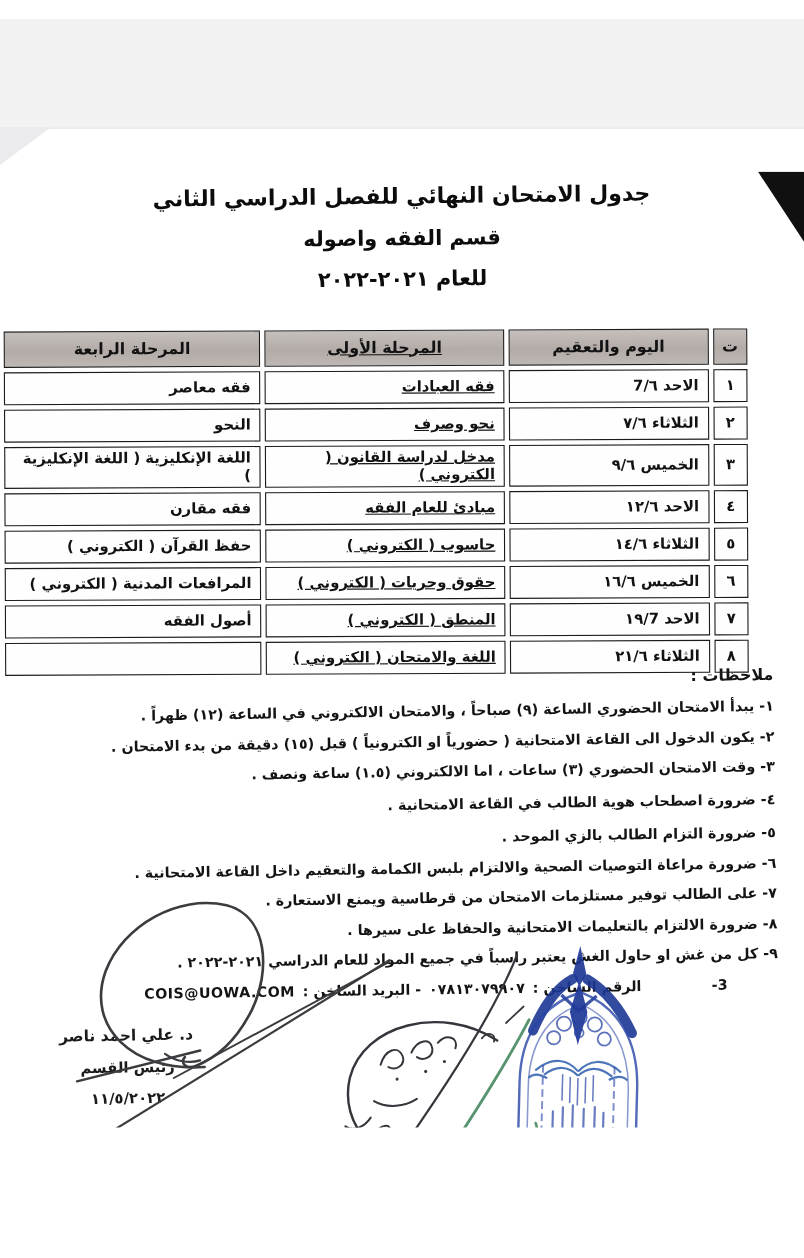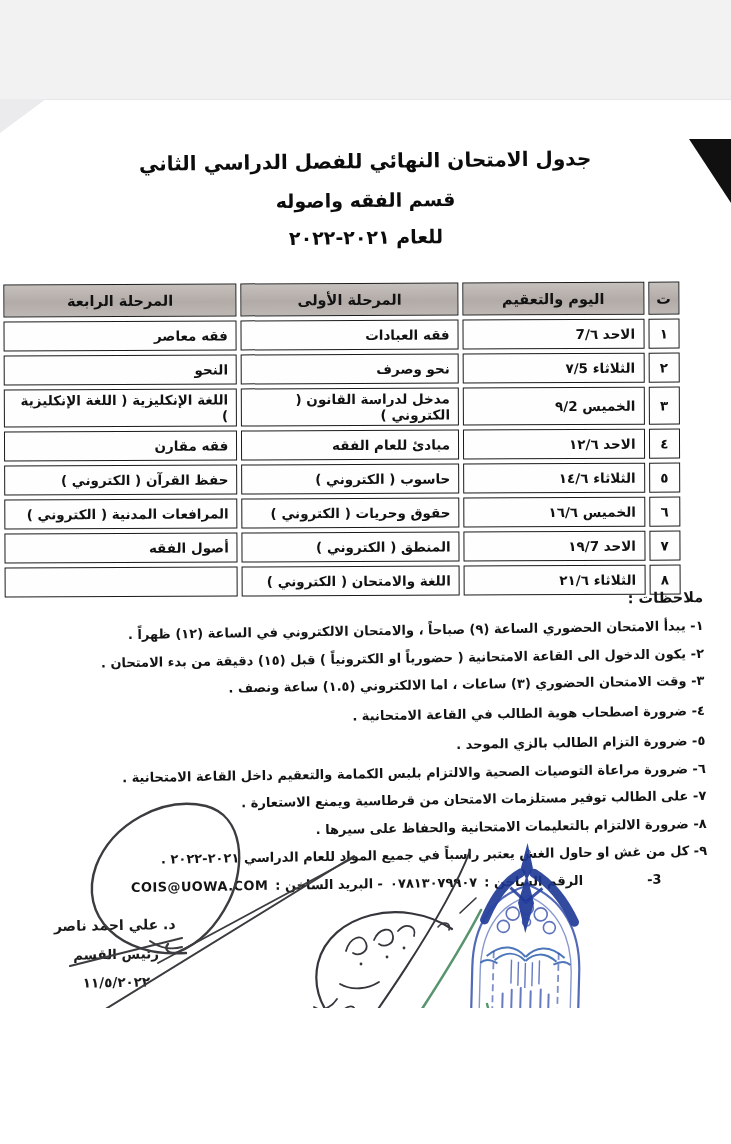--- a/index.html
+++ b/index.html
@@ -1,17 +1,17 @@
 <!DOCTYPE html>
 <html lang="ar" dir="rtl"><head>
 <meta charset="utf-8">
 <style>
   html,body{margin:0;padding:0;background:#ffffff;}
   body{font-family:"DejaVu Sans", sans-serif;}
-  .canvas{position:relative;width:731px;height:1008px;margin:0 auto;background:#ffffff;overflow:hidden;}
+  .canvas{position:relative;width:731px;height:1008px;margin:17px auto;background:#ffffff;overflow:hidden;}
 
   .topband{position:absolute;top:0;left:0;width:731px;height:99px;background:#f2f2f3;border-bottom:1px solid #e7e7e9;}
   .bottomband{position:absolute;top:1114px;left:0;width:731px;height:30px;background:#f8f8f9;border-top:1px solid #efefef;}
   .corner-fold-right{position:absolute;top:139px;left:689px;width:42px;height:64px;background:#101010;clip-path:polygon(0 0,100% 0,100% 100%);}
   .corner-shade-left{position:absolute;top:99px;left:0;width:46px;height:34px;background:#ebebed;clip-path:polygon(0 0,100% 0,0 100%);}
 
   
   .title-block{position:absolute;top:149px;left:0;width:731px;text-align:center;color:#0c0c0c;
     transform:rotate(-0.7deg);}
   .title-line1{font-size:20px;font-weight:bold;letter-spacing:.3px;margin-bottom:16px;}
@@ -21,21 +21,21 @@
   
   .sched-table{position:absolute;top:279px;right:47px;border-collapse:separate;border-spacing:4px;
     direction:rtl;transform:rotate(-0.25deg);}
   .sched-table td,.sched-table th{border:1.6px solid #1b1b1b;font-size:13.5px;color:#121212;
     font-weight:bold;padding:2px 8px;background:#fefefe;}
   .sched-table th{height:27px;background:linear-gradient(180deg,#c6c0bd 0%,#b2aba8 55%,#beb8b5 100%);
     font-size:14.5px;text-align:center;}
   .sched-table td{height:24px;text-align:right;}
   .col-idx{width:26px;text-align:center !important;padding:2px 2px !important;}
   .col-day{width:168px;}
-  .col-s1{width:206px;}
+  .col-s1{width:206px;text-decoration:underline;}
   .col-s4{width:222px;}
 
   
   .notes{position:absolute;top:589px;right:28px;width:650px;direction:rtl;text-align:right;color:#141414;
     transform:rotate(-0.9deg);transform-origin:top right;}
   .notes-heading{font-size:14.5px;font-weight:bold;margin-bottom:13px;}
   .note-item{font-size:13px;font-weight:600;margin-bottom:12.5px;white-space:nowrap;}
   .note-item.sp{margin-bottom:15px;}
   .note-ten{display:flex;direction:rtl;align-items:baseline;gap:64px;padding-right:46px;font-size:13px;font-weight:600;}
   .hotline{display:flex;direction:rtl;align-items:baseline;gap:7px;white-space:nowrap;}
@@ -76,27 +76,27 @@
     </thead>
     <tbody>
       <tr>
         <td class="col-idx">١</td>
         <td class="col-day">الاحد 7/٦</td>
         <td class="col-s1">فقه العبادات</td>
         <td class="col-s4">فقه معاصر</td>
       </tr>
       <tr>
         <td class="col-idx">٢</td>
-        <td class="col-day">الثلاثاء ٧/5</td>
+        <td class="col-day">الثلاثاء ٧/٦</td>
         <td class="col-s1">نحو وصرف</td>
         <td class="col-s4">النحو</td>
       </tr>
       <tr>
         <td class="col-idx">٣</td>
-        <td class="col-day">الخميس ٩/2</td>
+        <td class="col-day">الخميس ٩/٦</td>
         <td class="col-s1">مدخل لدراسة القانون ( الكتروني )</td>
         <td class="col-s4">اللغة الإنكليزية ( اللغة الإنكليزية )</td>
       </tr>
       <tr>
         <td class="col-idx">٤</td>
         <td class="col-day">الاحد ١٢/٦</td>
         <td class="col-s1">مبادئ للعام الفقه</td>
         <td class="col-s4">فقه مقارن</td>
       </tr>
       <tr>

